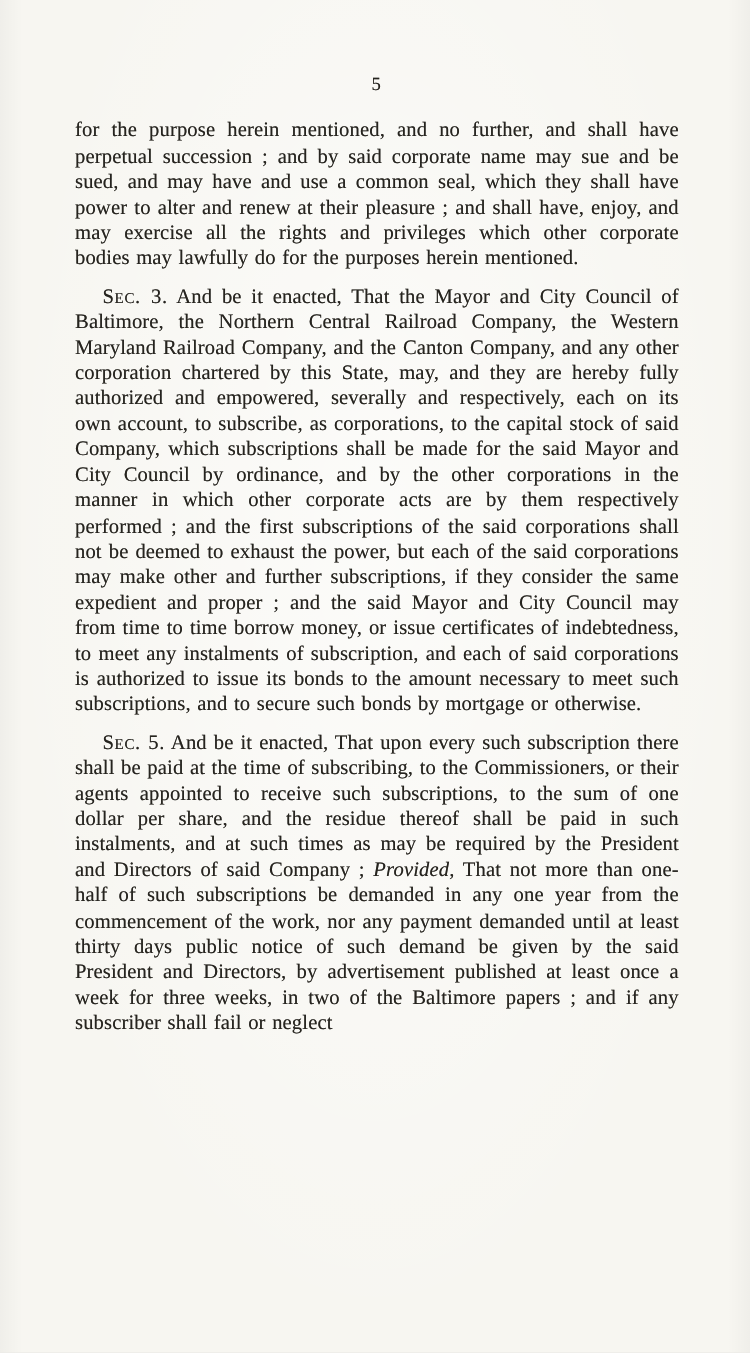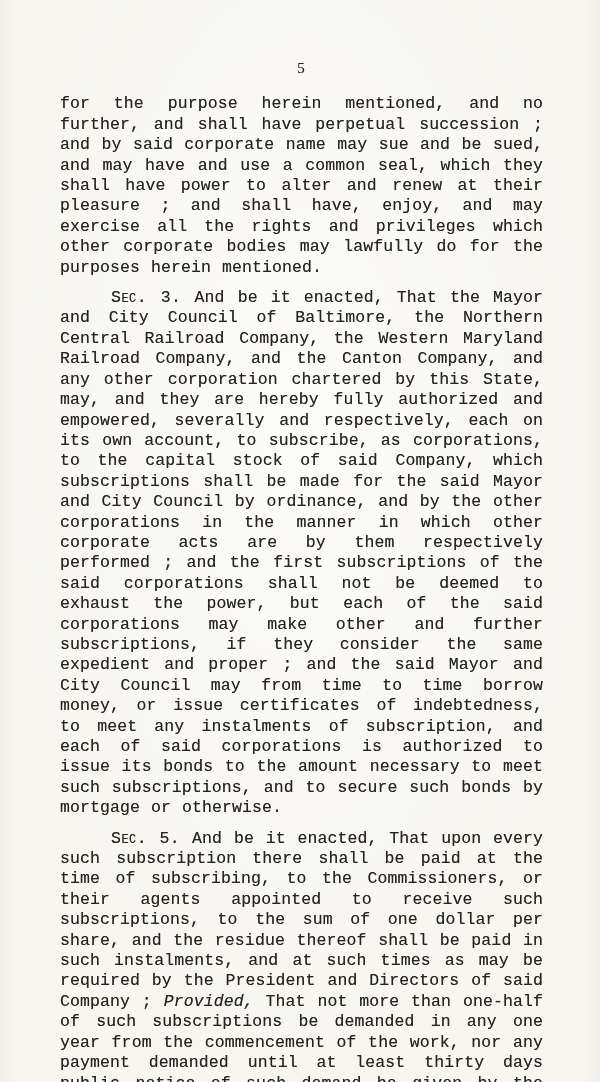--- a/index.html
+++ b/index.html
@@ -33,32 +33,30 @@
   }
   .page-number {
     text-align: center;
     font-size: 15px;
     letter-spacing: 1px;
     margin: 0 0 16px 0;
     text-indent: 0;
   }
   p.para {
     margin: 0 0 10px 0;
-    font-family: Liberation Mono, monospace;
   }
   p.para.no-indent {
     text-indent: 0;
   }
   p.para.indent {
     text-indent: 22px;
   }
   .sec-label {
     font-variant: small-caps;
     letter-spacing: 0.5px;
-    margin-left: 29px;
   }
   .italic-term {
     font-style: italic;
   }
 </style>
 </head>
 <body>
 
 <div class="scan-page">
   <div class="text-block">

